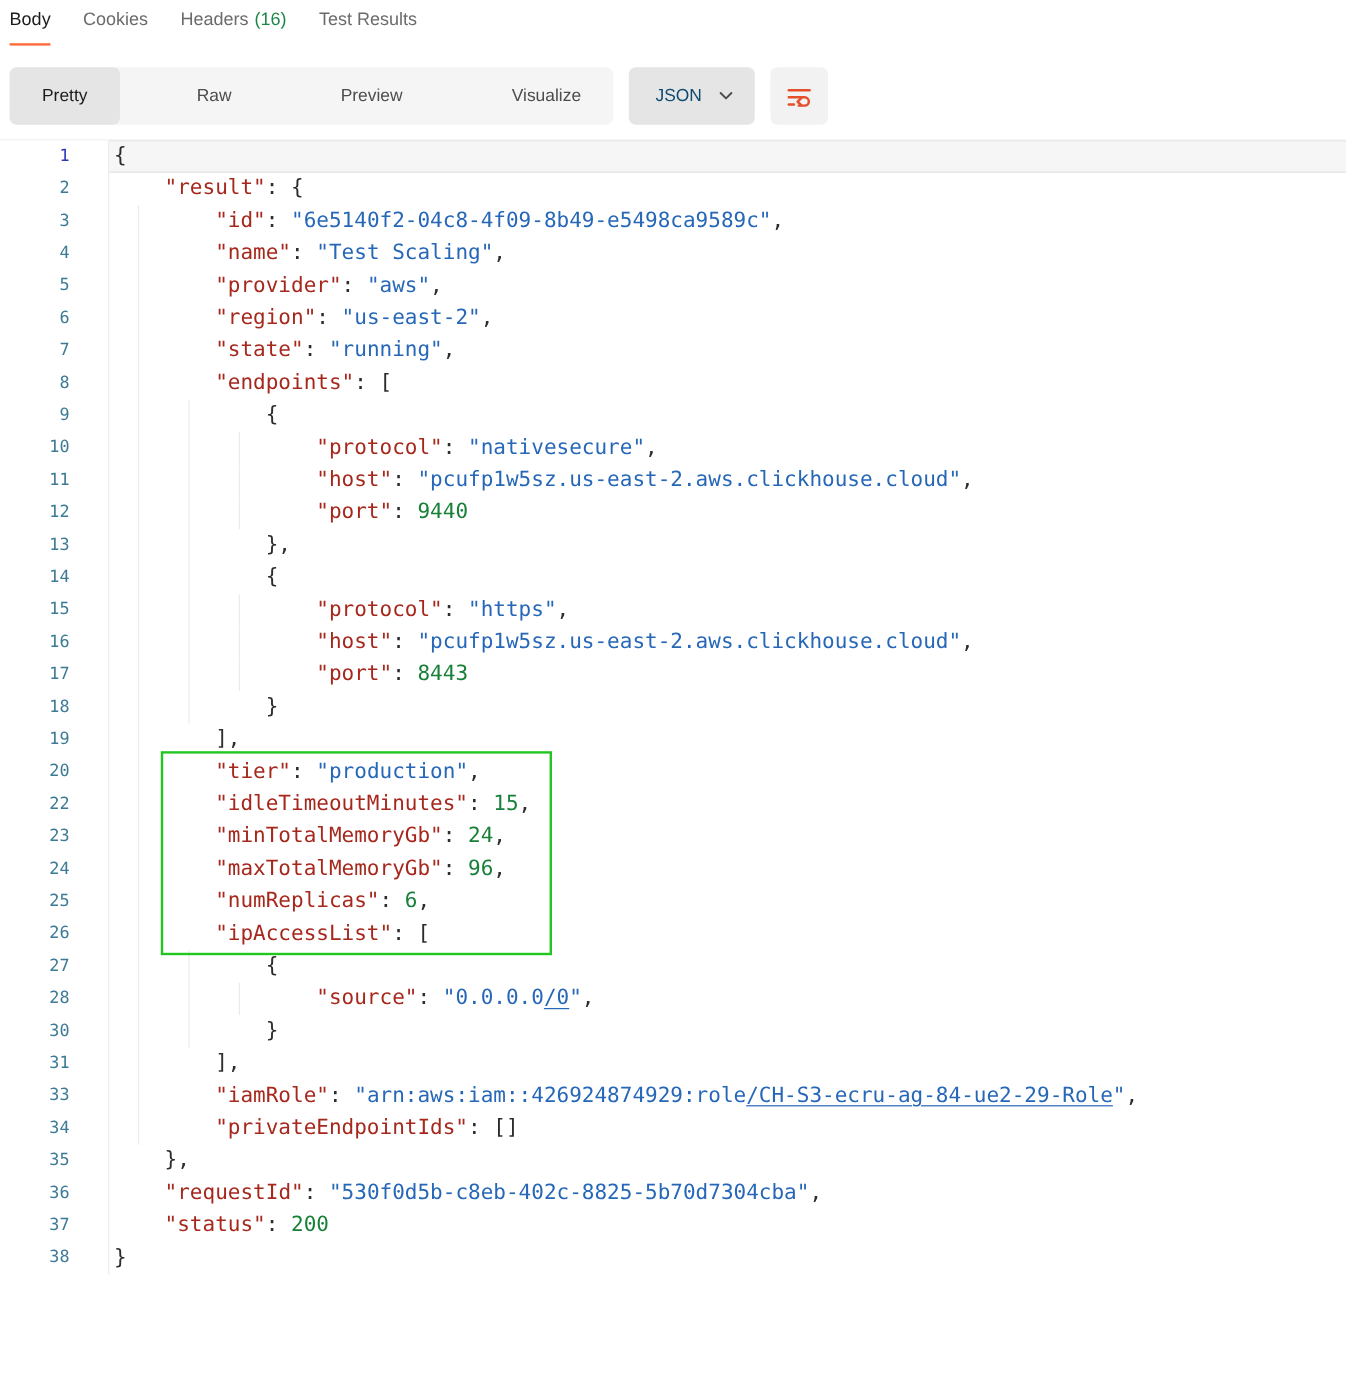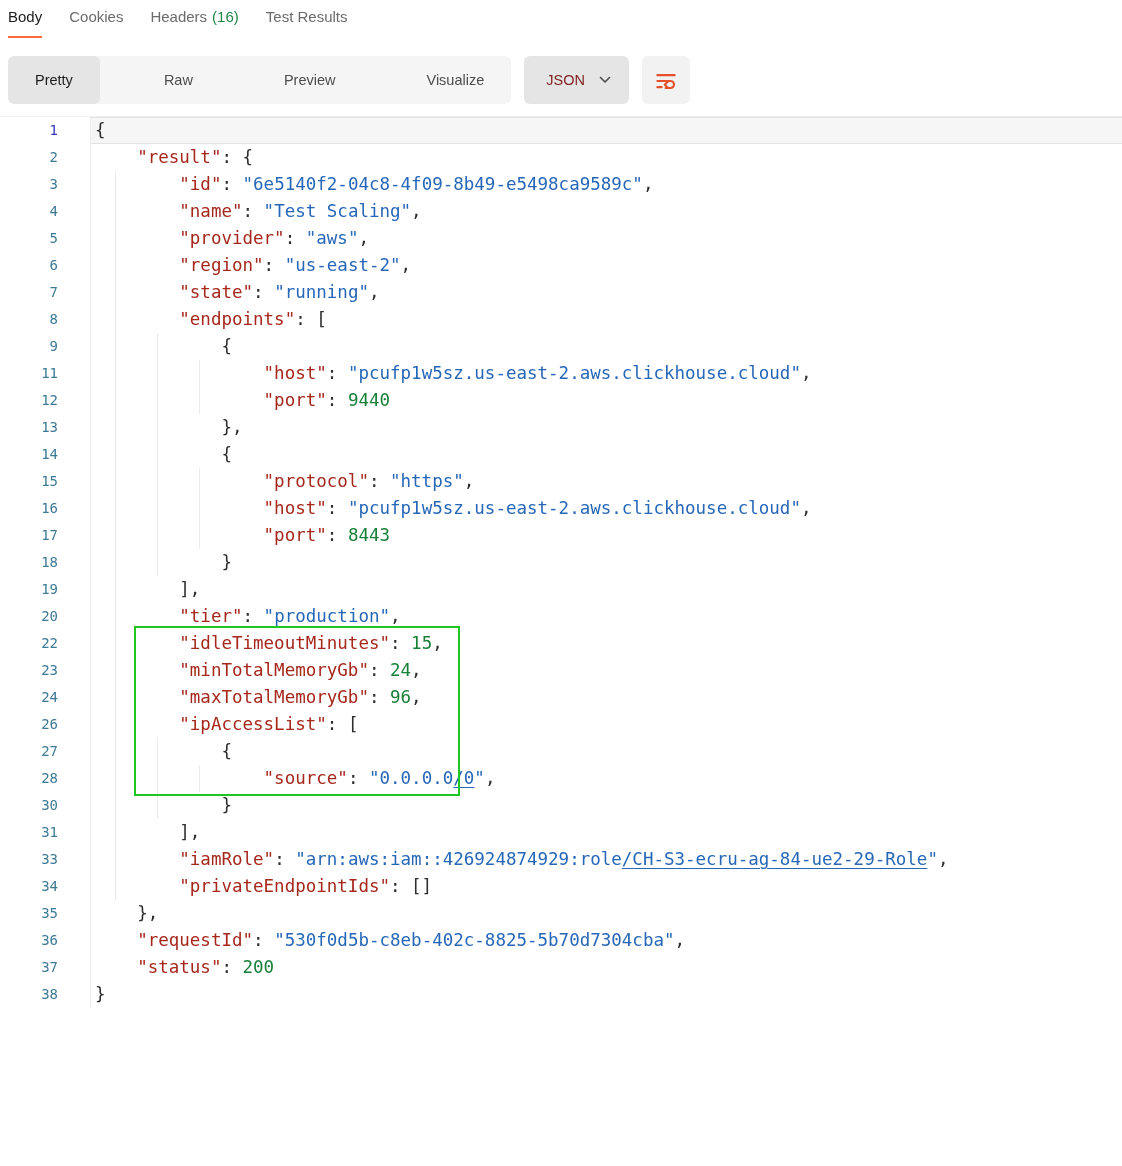--- a/index.html
+++ b/index.html
@@ -17,21 +17,21 @@
   .tab.active { color:#1c1c1c; border-bottom-color:var(--accent-orange); }
   .tab .count { color:var(--headers-count-green); }
 
   
   .toolbar { display:flex; align-items:center; gap:13px; padding:8px 0 0 8px; height:64px; }
   .seg-group { display:flex; background:#f5f5f5; border-radius:6px;gap:37px; }
   .seg { height:48px; line-height:48px; padding:0 27px; font-size:14.5px; color:#4d4d4d;
          border-radius:6px; cursor:pointer; white-space:nowrap; }
   .seg.active { background:#e5e5e5; color:#1c1c1c; }
   .lang-select { height:48px; display:flex; align-items:center; gap:14px; padding:0 18px 0 22px;
-                 background:#e5e5e5; border-radius:6px; font-size:14.5px; color:#7f1d1d; cursor:pointer; }
+                 background:#e5e5e5; border-radius:6px; font-size:14.5px; color:#0c4a6e; cursor:pointer; }
   .icon-btn { width:48px; height:48px; background:#f2f2f2; border-radius:6px; border:none;
               display:flex; align-items:center; justify-content:center; cursor:pointer; }
 
   
   .editor { position:relative; margin-top:8px; border-top:1px solid #f0f0f0; }
   .line { display:flex; height:27px; font-family:"DejaVu Sans Mono","Liberation Mono",monospace;
           font-size:17.5px; line-height:27px; }
   .ln { flex:none; width:91px; text-align:right; padding-right:32px;
         border-right:1px solid #ececec; color:var(--line-number);
         font-size:14px; line-height:27px; user-select:none; }
@@ -131,20 +131,24 @@
       </div>
       <div class="line">
         <span class="ln">8</span>
         <div class="code-wrap"><span class="guide" style="left: 24px;"></span><span><span>        </span><span class="tok-k">"endpoints"</span><span class="tok-p">: [</span></span></div>
       </div>
       <div class="line">
         <span class="ln">9</span>
         <div class="code-wrap"><span class="guide" style="left: 24px;"></span><span class="guide" style="left: 66.1px;"></span><span><span>            </span><span class="tok-p">{</span></span></div>
       </div>
       <div class="line">
+        <span class="ln">10</span>
+        <div class="code-wrap"><span class="guide" style="left: 24px;"></span><span class="guide" style="left: 66.1px;"></span><span class="guide" style="left: 108.2px;"></span><span><span>                </span><span class="tok-k">"protocol"</span><span class="tok-p">: </span><span class="tok-s">"nativesecure"</span><span class="tok-p">,</span></span></div>
+      </div>
+      <div class="line">
         <span class="ln">11</span>
         <div class="code-wrap"><span class="guide" style="left: 24px;"></span><span class="guide" style="left: 66.1px;"></span><span class="guide" style="left: 108.2px;"></span><span><span>                </span><span class="tok-k">"host"</span><span class="tok-p">: </span><span class="tok-s">"pcufp1w5sz.us-east-2.aws.clickhouse.cloud"</span><span class="tok-p">,</span></span></div>
       </div>
       <div class="line">
         <span class="ln">12</span>
         <div class="code-wrap"><span class="guide" style="left: 24px;"></span><span class="guide" style="left: 66.1px;"></span><span class="guide" style="left: 108.2px;"></span><span><span>                </span><span class="tok-k">"port"</span><span class="tok-p">: </span><span class="tok-n">9440</span></span></div>
       </div>
       <div class="line">
         <span class="ln">13</span>
         <div class="code-wrap"><span class="guide" style="left: 24px;"></span><span class="guide" style="left: 66.1px;"></span><span><span>            </span><span class="tok-p">},</span></span></div>
@@ -183,20 +187,24 @@
       </div>
       <div class="line">
         <span class="ln">23</span>
         <div class="code-wrap"><span class="guide" style="left: 24px;"></span><span><span>        </span><span class="tok-k">"minTotalMemoryGb"</span><span class="tok-p">: </span><span class="tok-n">24</span><span class="tok-p">,</span></span></div>
       </div>
       <div class="line">
         <span class="ln">24</span>
         <div class="code-wrap"><span class="guide" style="left: 24px;"></span><span><span>        </span><span class="tok-k">"maxTotalMemoryGb"</span><span class="tok-p">: </span><span class="tok-n">96</span><span class="tok-p">,</span></span></div>
       </div>
       <div class="line">
+        <span class="ln">25</span>
+        <div class="code-wrap"><span class="guide" style="left: 24px;"></span><span><span>        </span><span class="tok-k">"numReplicas"</span><span class="tok-p">: </span><span class="tok-n">6</span><span class="tok-p">,</span></span></div>
+      </div>
+      <div class="line">
         <span class="ln">26</span>
         <div class="code-wrap"><span class="guide" style="left: 24px;"></span><span><span>        </span><span class="tok-k">"ipAccessList"</span><span class="tok-p">: [</span></span></div>
       </div>
       <div class="line">
         <span class="ln">27</span>
         <div class="code-wrap"><span class="guide" style="left: 24px;"></span><span class="guide" style="left: 66.1px;"></span><span><span>            </span><span class="tok-p">{</span></span></div>
       </div>
       <div class="line">
         <span class="ln">28</span>
         <div class="code-wrap"><span class="guide" style="left: 24px;"></span><span class="guide" style="left: 66.1px;"></span><span class="guide" style="left: 108.2px;"></span><span><span>                </span><span class="tok-k">"source"</span><span class="tok-p">: </span><span class="tok-s">"0.0.0.0</span><span class="tok-u">/0</span><span class="tok-s">"</span><span class="tok-p">,</span></span></div>

